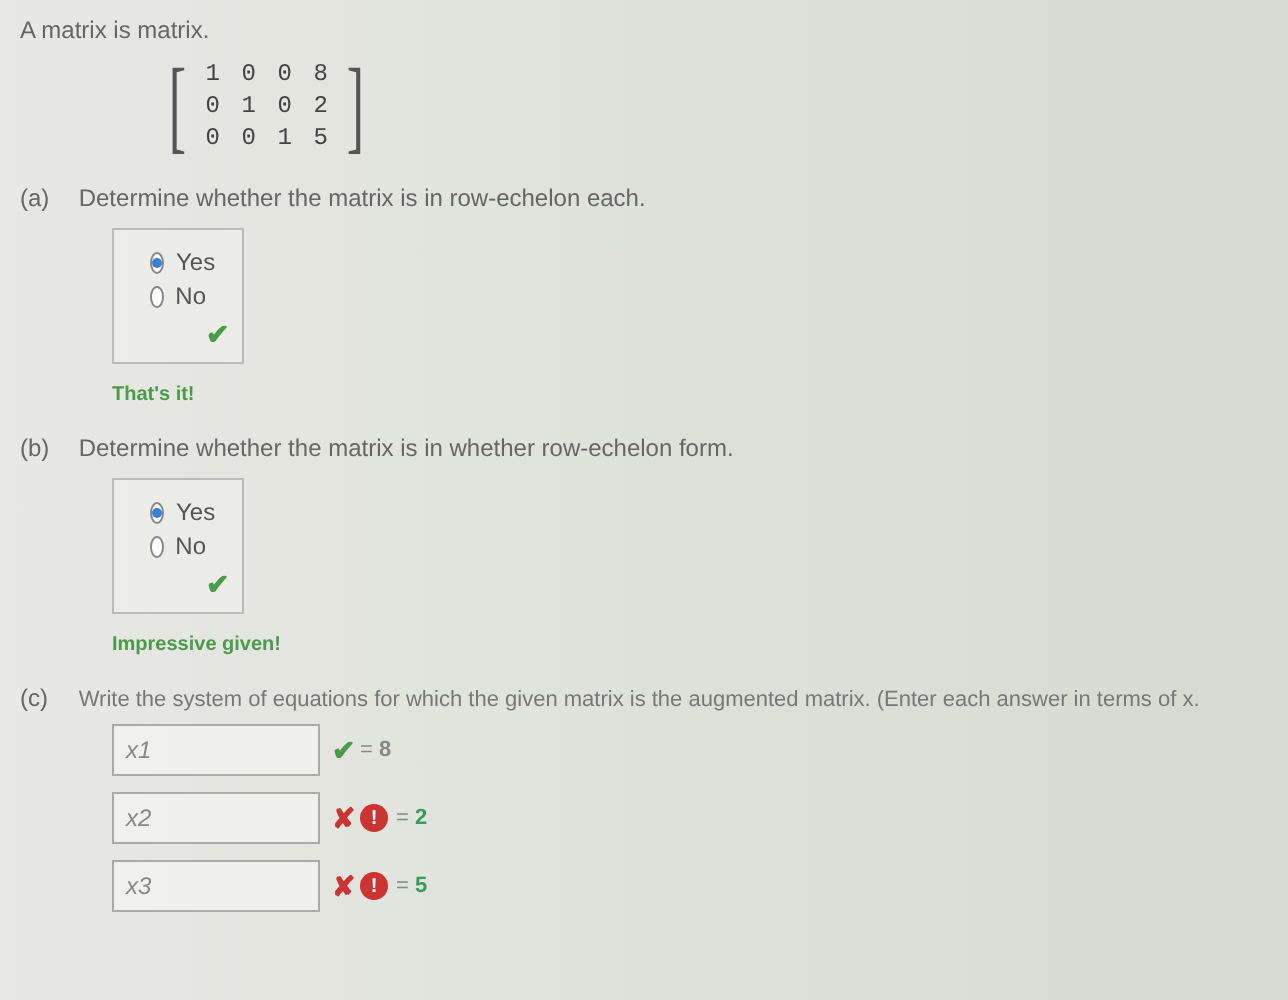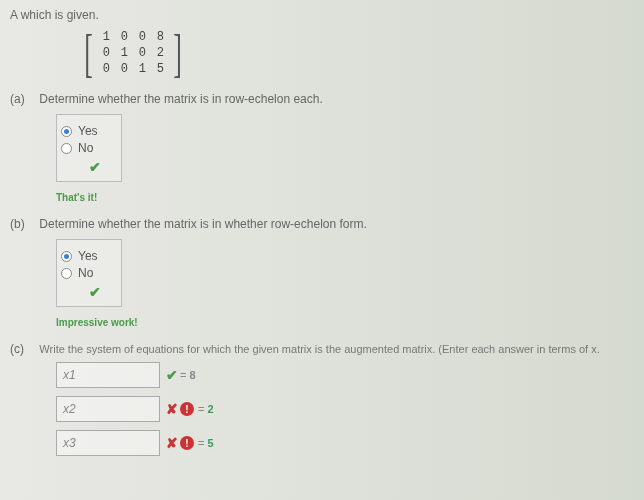--- a/index.html
+++ b/index.html
@@ -30,21 +30,21 @@
       font-size: 12px;
       color: #444;
     }
     .matrix-cells span { text-align: center; }
     .part { margin-bottom: 14px; }
     .part-label { display: inline-block; width: 26px; vertical-align: top; color:#666; }
     .part-text { display: inline; color: #666; }
     .answer-box {
       border: 1px solid #bbb;
       background: rgba(255,255,255,0.25);
-      padding: 6px 4px;
+      padding: 6px 18px;
       margin: 8px 0 4px 46px;
       width: 66px;
       position: relative;
     }
     .radio-row { display: flex; align-items: center; margin: 3px 0; }
     .radio {
       width: 11px; height: 11px; border: 1px solid #888;
       border-radius: 50%; margin-right: 6px;
       display: flex; align-items: center; justify-content: center;
       background: #fff;
@@ -78,21 +78,21 @@
     .eq-rhs .val { font-weight: bold; }
     .v8 { color: #888; }
     .v2 { color: #3a9b5a; }
     .v5 { color: #3a9b5a; }
     .eq-mark-col { width: 20px; text-align: center; }
     .part-c-text { color: #777; font-size: 11px; text-align: right; }
   </style>
 </head>
 <body>
 
-<div class="intro">A which is given.</div>
+<div class="intro">A matrix is matrix.</div>
 
 <div class="matrix-wrap">
   <span class="bracket">[</span>
   <div class="matrix-cells">
     <span>1</span>
     <span>0</span>
     <span>0</span>
     <span>8</span>
     <span>0</span>
     <span>1</span>
@@ -130,21 +130,21 @@
     <div class="radio-row">
       <span class="radio selected"></span>
       <span>Yes</span>
     </div>
     <div class="radio-row">
       <span class="radio"></span>
       <span>No</span>
     </div>
     <div class="check">✔</div>
   </div>
-  <div class="feedback">Impressive work!</div>
+  <div class="feedback">Impressive given!</div>
 </div>
 
 <div class="part">
   <span class="part-label">(c)</span>
   <span class="part-text part-c-text">Write the system of equations for which the given matrix is the augmented matrix. (Enter each answer in terms of x.</span>
 
   <div class="eq-row">
     <div class="eq-input">x1</div>
     <span class="eq-mark-col"><span class="mark ok">✔</span></span>
     <span class="eq-rhs">

